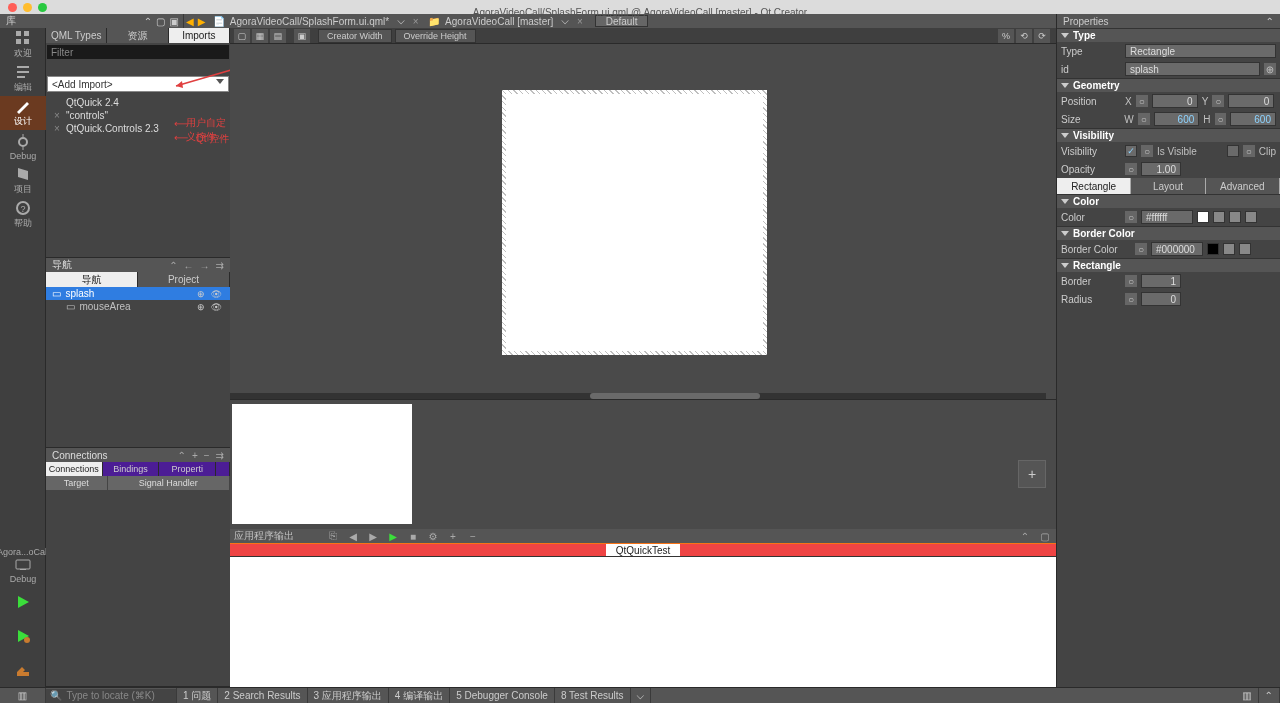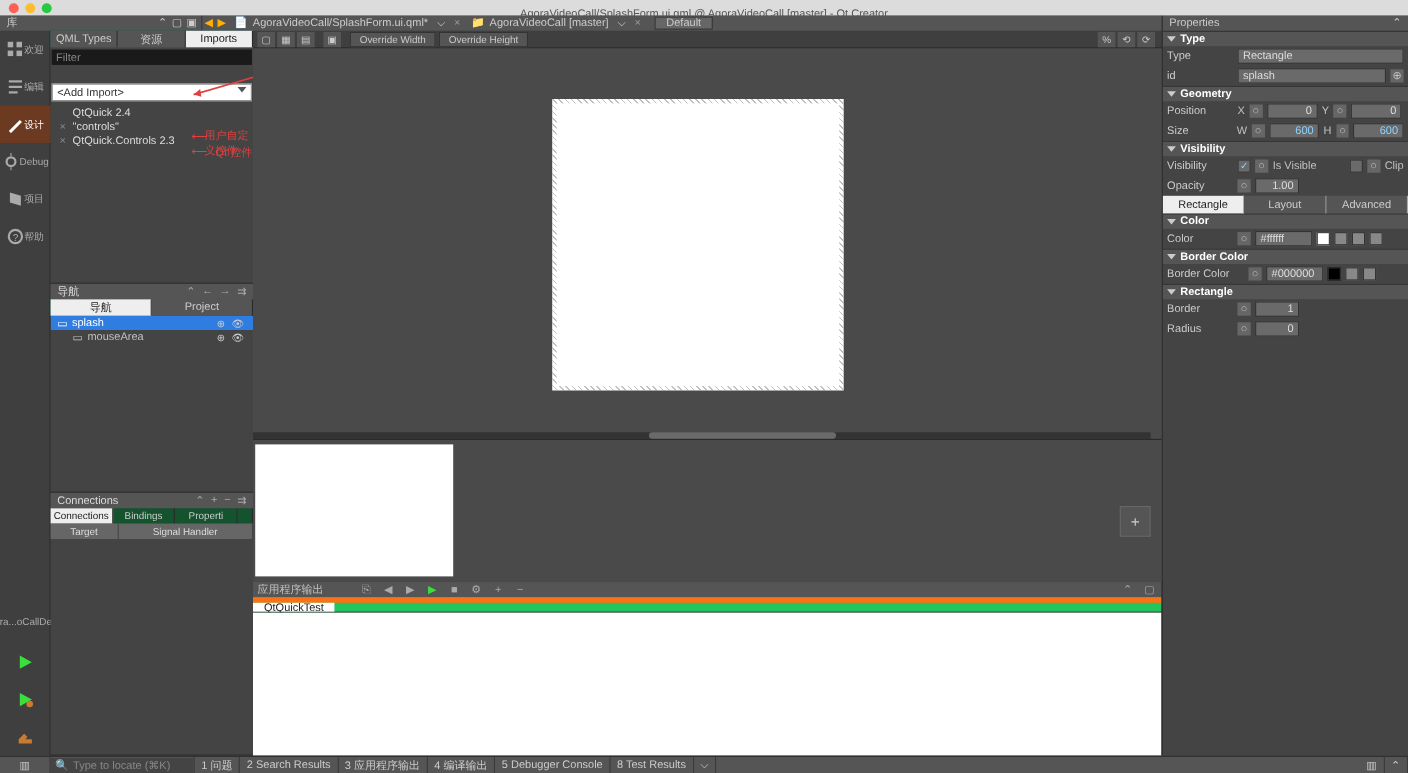--- a/index.html
+++ b/index.html
@@ -19,21 +19,21 @@
 .filebar .arrow { color: #ffb000; padding: 0 2px; }
 .filebar .crumb { padding: 0 4px; }
 .filebar .close { color: #999; padding: 0 4px; cursor: pointer; }
 .filebar .spacer { flex: 1; }
 
 
 .main { flex: 1; display: flex; min-height: 0; }
 
 
 .rail { width: 46px; background: #3f3f3f; display: flex; flex-direction: column; border-right: 1px solid #2a2a2a; }
-.rail .ritem { width: 46px; height: 34px; display: flex; align-items: center; justify-content: center; font-size: 9px; color: #aaa; cursor: pointer; }
+.rail .ritem { width: 46px; height: 34px; display: flex; flex-direction: column; align-items: center; justify-content: center; font-size: 9px; color: #aaa; cursor: pointer; }
 .rail .ritem svg, .rail .ritem .glyph { width: 16px; height: 16px; margin-bottom: 1px; }
 .rail .ritem.active { background: #6b3a20; color: #fff; }
 .rail .gap { flex: 1; }
 .rail .rbig { height: 40px; }
 
 
 .leftcol { width: 184px; display: flex; flex-direction: column; background: #444; }
 .panel { border-bottom: 1px solid #2a2a2a; }
 .panel-hd { height: 14px; background: #555; display: flex; align-items: center; padding: 0 6px; font-size: 10px; color: #ddd; position: relative; }
 .panel-hd .hicons { margin-left: auto; display: flex; gap: 6px; color: #aaa; }
@@ -56,21 +56,21 @@
 
 .navarea { flex: 0 0 auto; }
 .navlist { height: 160px; overflow: hidden; }
 .navlist .nrow { display: flex; align-items: center; height: 13px; font-size: 10px; padding-left: 6px; gap: 4px; }
 .navlist .nrow.sel { background: #2f7de1; color: #fff; }
 .navlist .nrow .vis { margin-left: auto; display: flex; gap: 6px; padding-right: 8px; color: #ccc; font-size: 9px; }
 
 
 .connarea { flex: 0 0 auto; }
 .conntabs { display: flex; height: 14px; font-size: 9px; }
-.conntabs .ct { flex: 1; background: #14532d; color: #ccc; display: flex; align-items: center; justify-content: center; border-right: 1px solid #2a2a2a; cursor: pointer; }
+.conntabs .ct { flex: 1; background: #4c1d95; color: #ccc; display: flex; align-items: center; justify-content: center; border-right: 1px solid #2a2a2a; cursor: pointer; }
 .conntabs .ct.active { background: #eee; color: #222; }
 .connsub { display: flex; height: 14px; }
 .connsub .csb { flex: 1; background: #666; color: #ddd; font-size: 9px; display: flex; align-items: center; justify-content: center; border-right: 1px solid #444; cursor: pointer; }
 .connbody { flex: 1; min-height: 40px; }
 
 
 .centercol { flex: 1; display: flex; flex-direction: column; min-width: 0; }
 .centertbar { height: 16px; background: #3f3f3f; border-bottom: 1px solid #2a2a2a; display: flex; align-items: center; padding: 0 4px; gap: 0; font-size: 9px; }
 .centertbar .tb { width: 16px; height: 14px; background: #555; margin-right: 2px; display: flex; align-items: center; justify-content: center; color: #ccc; cursor: pointer; }
 .centertbar .tbtn { height: 14px; background: #555; color: #ccc; padding: 0 8px; display: flex; align-items: center; margin-right: 3px; border: 1px solid #333; cursor: pointer; }
@@ -88,21 +88,21 @@
 .hscroll .thumb { position: absolute; left: 360px; width: 170px; top: 0; bottom: 0; background: #6a6a6a; border-radius: 3px; }
 
 .statestrip { height: 130px; background: #4a4a4a; position: relative; border-top: 1px solid #2a2a2a; }
 .statecard { position: absolute; left: 2px; top: 4px; width: 180px; height: 120px; background: #fff; }
 .addstate { position: absolute; right: 10px; top: 60px; width: 28px; height: 28px; border: 1px solid #666; background: #555; color: #ccc; display: flex; align-items: center; justify-content: center; font-size: 14px; cursor: pointer; }
 
 .outputhdr { height: 14px; background: #555; display: flex; align-items: center; font-size: 10px; padding: 0 4px; gap: 6px; }
 .outputhdr .oicon { width: 14px; height: 12px; display: flex; align-items: center; justify-content: center; color: #aaa; cursor: pointer; }
 .outputhdr .play { color: #3bde3b; }
 .outputhdr .spacer { flex: 1; }
-.outputtabs { height: 14px; background: #22c55e; display: flex; border-top: 5px solid #f97316; border-bottom: 1px solid #333; }
+.outputtabs { height: 14px; background: #ef4444; display: flex; border-top: 1px solid #f97316; border-bottom: 1px solid #333; justify-content: center; }
 .outputtabs .ot { padding: 0 10px; font-size: 10px; color: #222; background: #fff; display: flex; align-items: center; }
 .outputbody { flex: 0 0 130px; background: #fff; }
 
 
 .rightcol { width: 224px; background: #444; display: flex; flex-direction: column; border-left: 1px solid #2a2a2a; overflow: hidden; }
 
 .proplist { flex: 1; overflow: auto; font-size: 10px; }
 .psec { display: flex; align-items: center; height: 14px; background: #555; color: #fff; padding: 0 4px; gap: 4px; font-weight: bold; border-top: 1px solid #333; }
 .psec .tri { display: inline-block; width: 0; height: 0; border-left: 4px solid transparent; border-right: 4px solid transparent; border-top: 5px solid #ccc; }
 .prow { display: flex; align-items: center; height: 18px; padding: 0 4px; gap: 4px; }
@@ -345,21 +345,21 @@
     </div>
 
     <div class="centercol">
       <div class="centertbar">
         <div class="tb">▢</div>
         <div class="tb">▦</div>
         <div class="tb">▤</div>
         <div style="width:6px"></div>
         <div class="tb">▣</div>
         <div style="width:6px"></div>
-        <div class="tbtn">Override Width</div>
+        <div class="tbtn">Creator Width</div>
         <div class="tbtn">Override Height</div>
         <div class="spacer"></div>
         <div class="tb">%</div>
         <div class="tb">⟲</div>
         <div class="tb">⟳</div>
       </div>
 
       <div class="canvaswrap">
         <div class="canvas">
             <div class="inner"></div>

